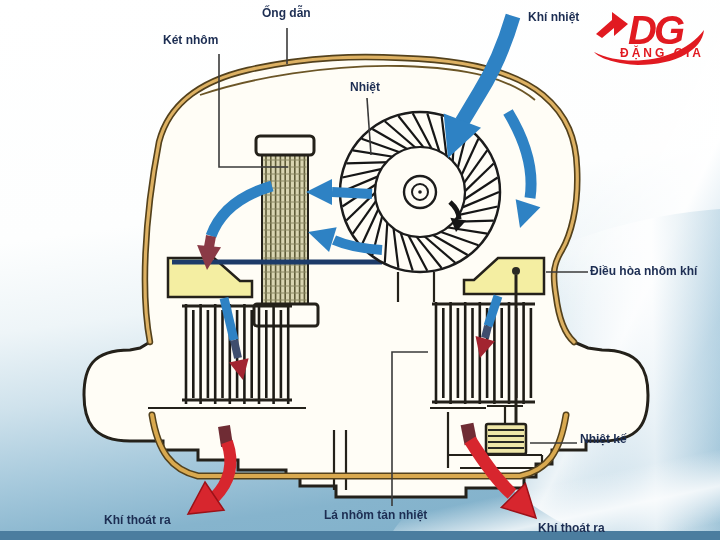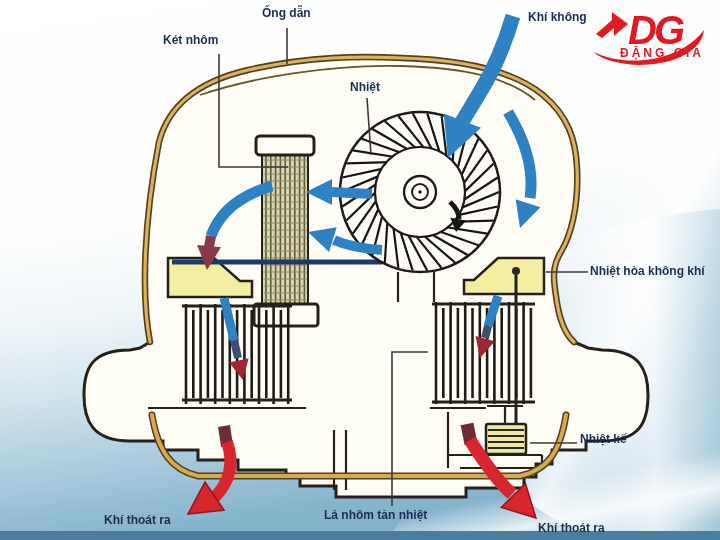--- a/index.html
+++ b/index.html
@@ -253,22 +253,22 @@
           <polygon points="188,514 205.02292296275863,482.0121883555004 224.035481680764,510.1994658223718" fill="#d7262e" stroke="#9c1118" stroke-width="1.5"></polygon>
           <polygon points="536,518 501.35176772185923,507.39339828220176 525.3933982822018,483.3517677218592" fill="#d7262e" stroke="#9c1118" stroke-width="1.5"></polygon>
           <polygon points="456,232 450.37896428557247,217.80831378950586 466.13588833376775,220.58668463217674" fill="#151515"></polygon>
         </g>
     </g>
   </svg>
 
   <div class="lbl" style="left:262px;top:6px">Ống dẫn</div>
   <div class="lbl" style="left:163px;top:33px">Két nhôm</div>
   <div class="lbl" style="left:350px;top:80px">Nhiệt</div>
-  <div class="lbl" style="left:528px;top:10px">Khí không</div>
-  <div class="lbl" style="left:590px;top:264px">Nhiệt hòa không khí</div>
+  <div class="lbl" style="left:528px;top:10px">Khí nhiệt</div>
+  <div class="lbl" style="left:590px;top:264px">Điều hòa nhôm khí</div>
   <div class="lbl" style="left:580px;top:432px">Nhiệt kế</div>
   <div class="lbl" style="left:324px;top:508px">Lá nhôm tản nhiệt</div>
   <div class="lbl" style="left:104px;top:513px">Khí thoát ra</div>
   <div class="lbl" style="left:538px;top:521px">Khí thoát ra</div>
 
   <div class="logo">
     <svg width="126" height="64" viewBox="0 0 126 64">
       <path d="M8,32 L24,18 L24,10 L40,22 L26,34 L26,26 L14,36 Z" fill="var(--brand)"></path>
       <text x="40" y="42" font-family="Liberation Sans, sans-serif" font-size="40" font-weight="bold" font-style="italic" letter-spacing="-3" fill="var(--brand)">DG</text>
       <text x="32" y="55" font-family="Liberation Sans, sans-serif" font-size="12" font-weight="bold" letter-spacing="3" fill="var(--brand)">ĐẶNG GIA</text>

